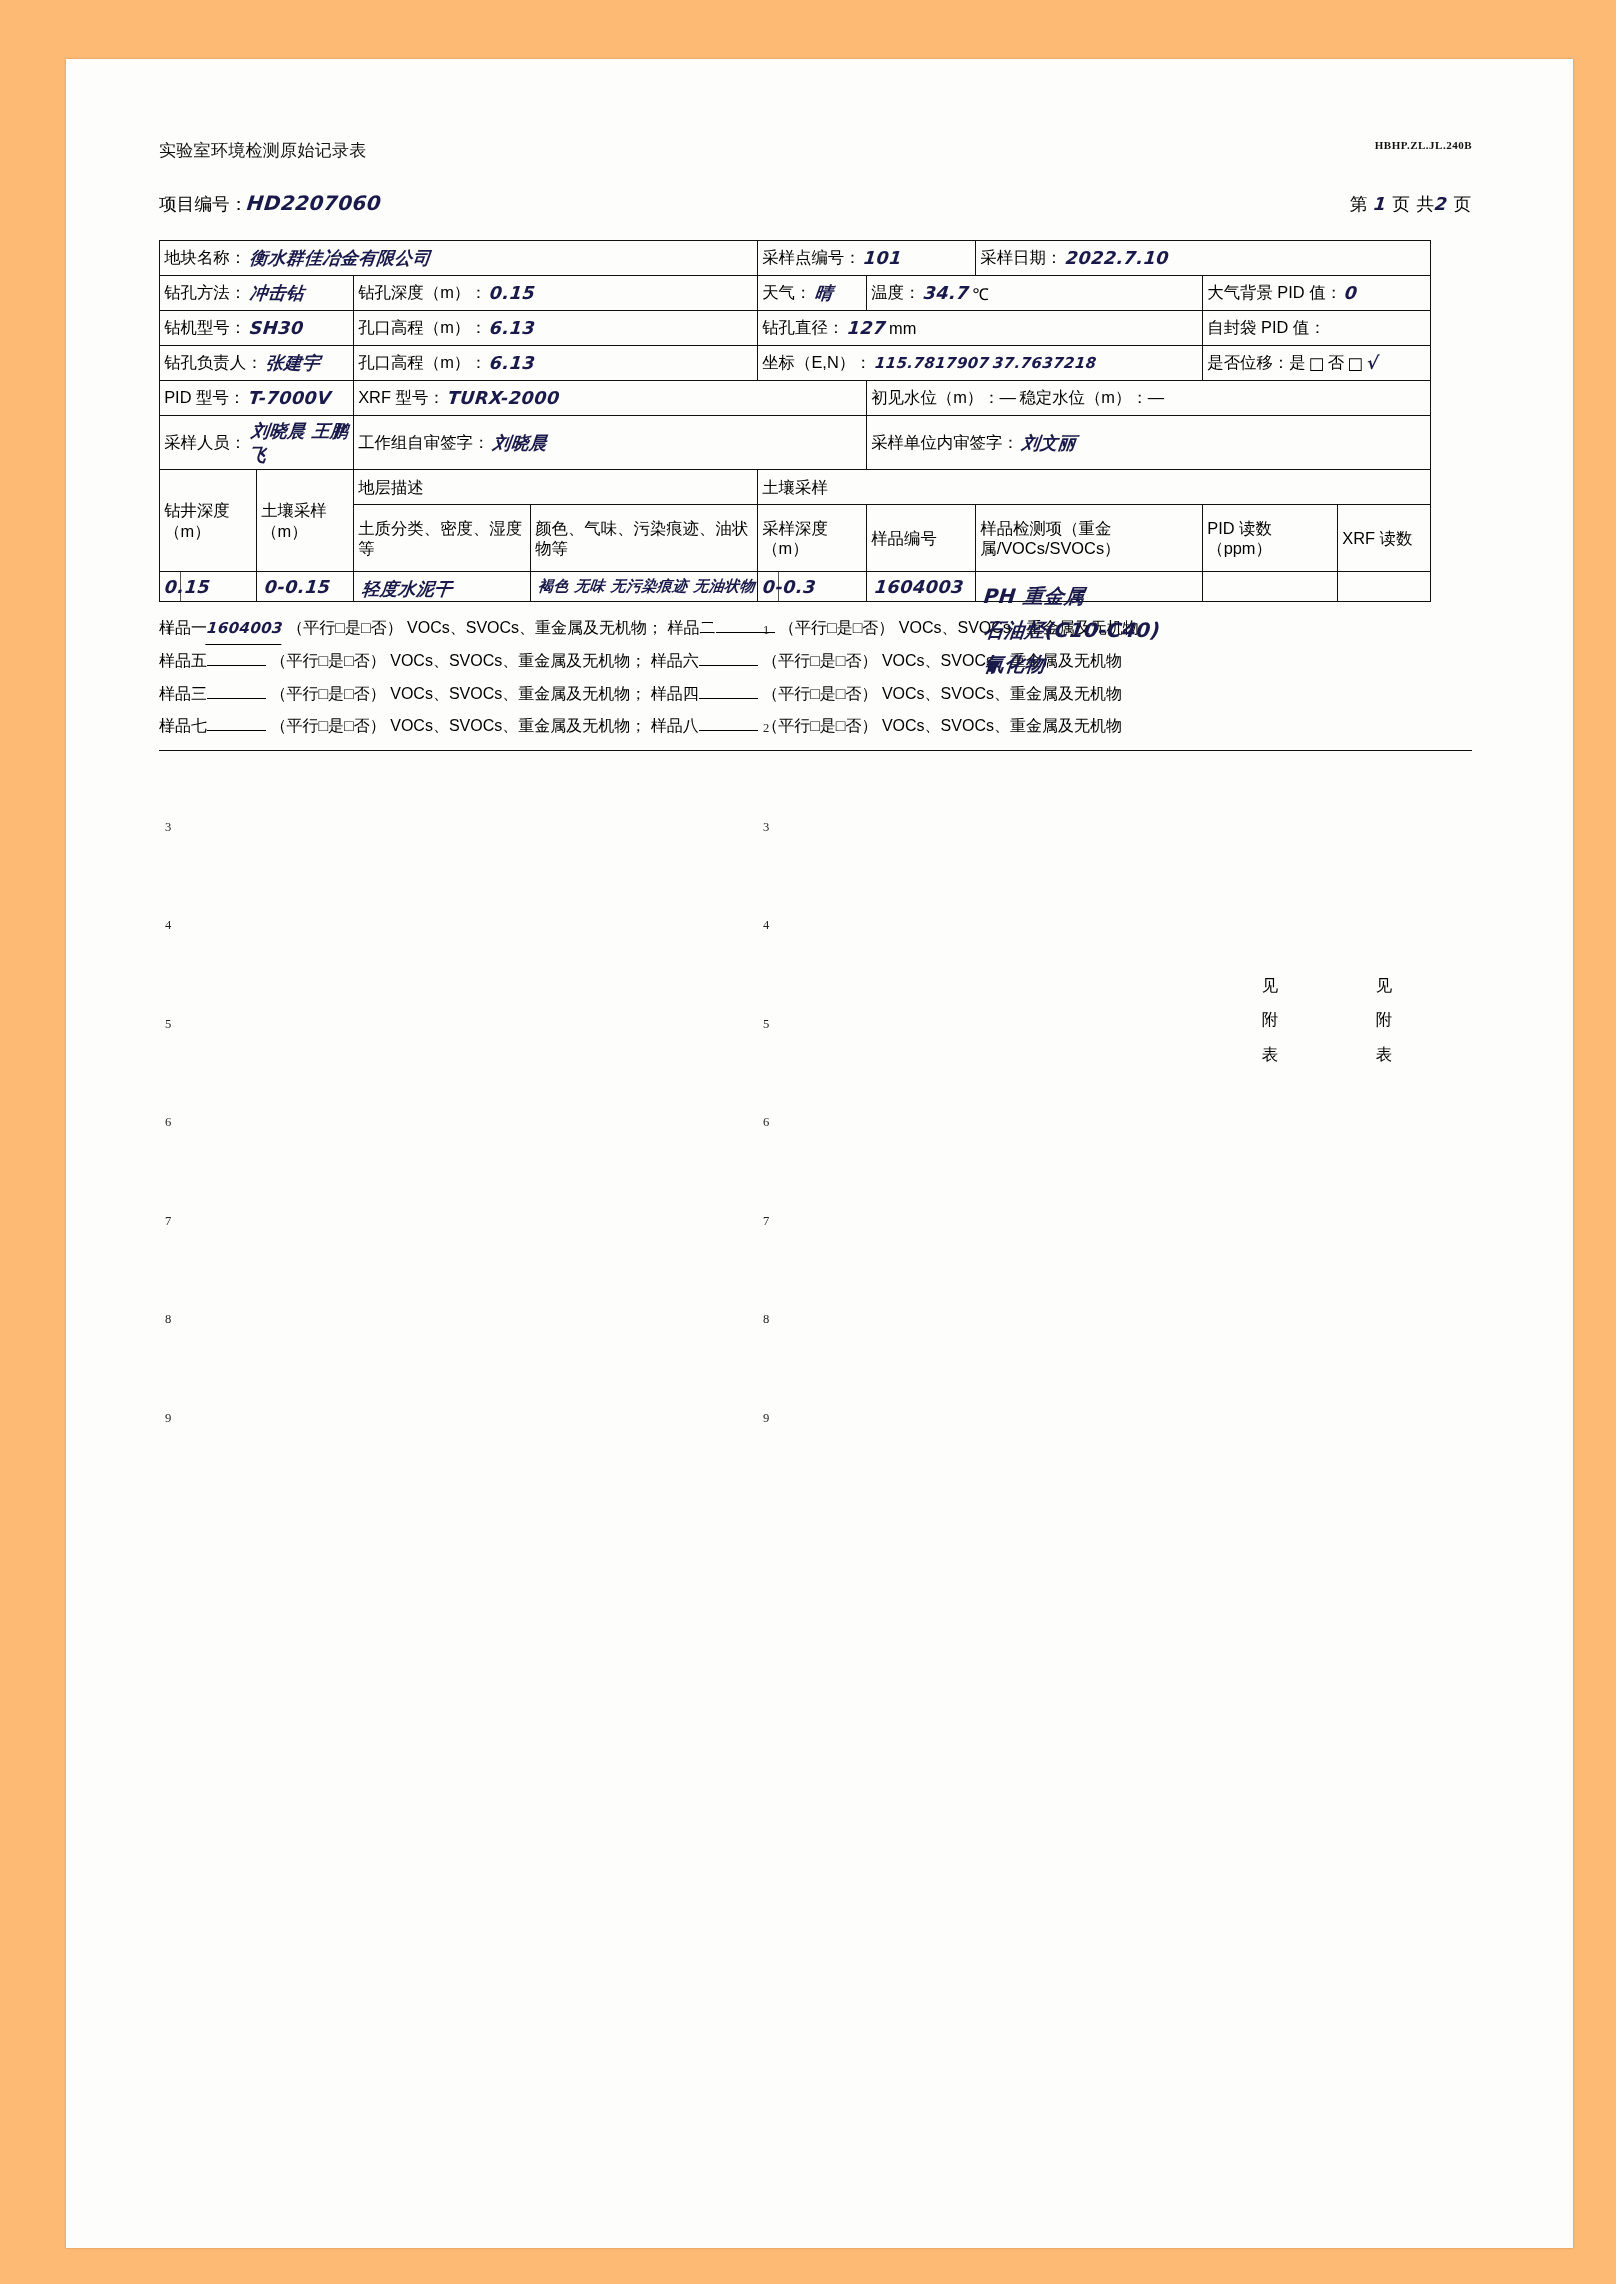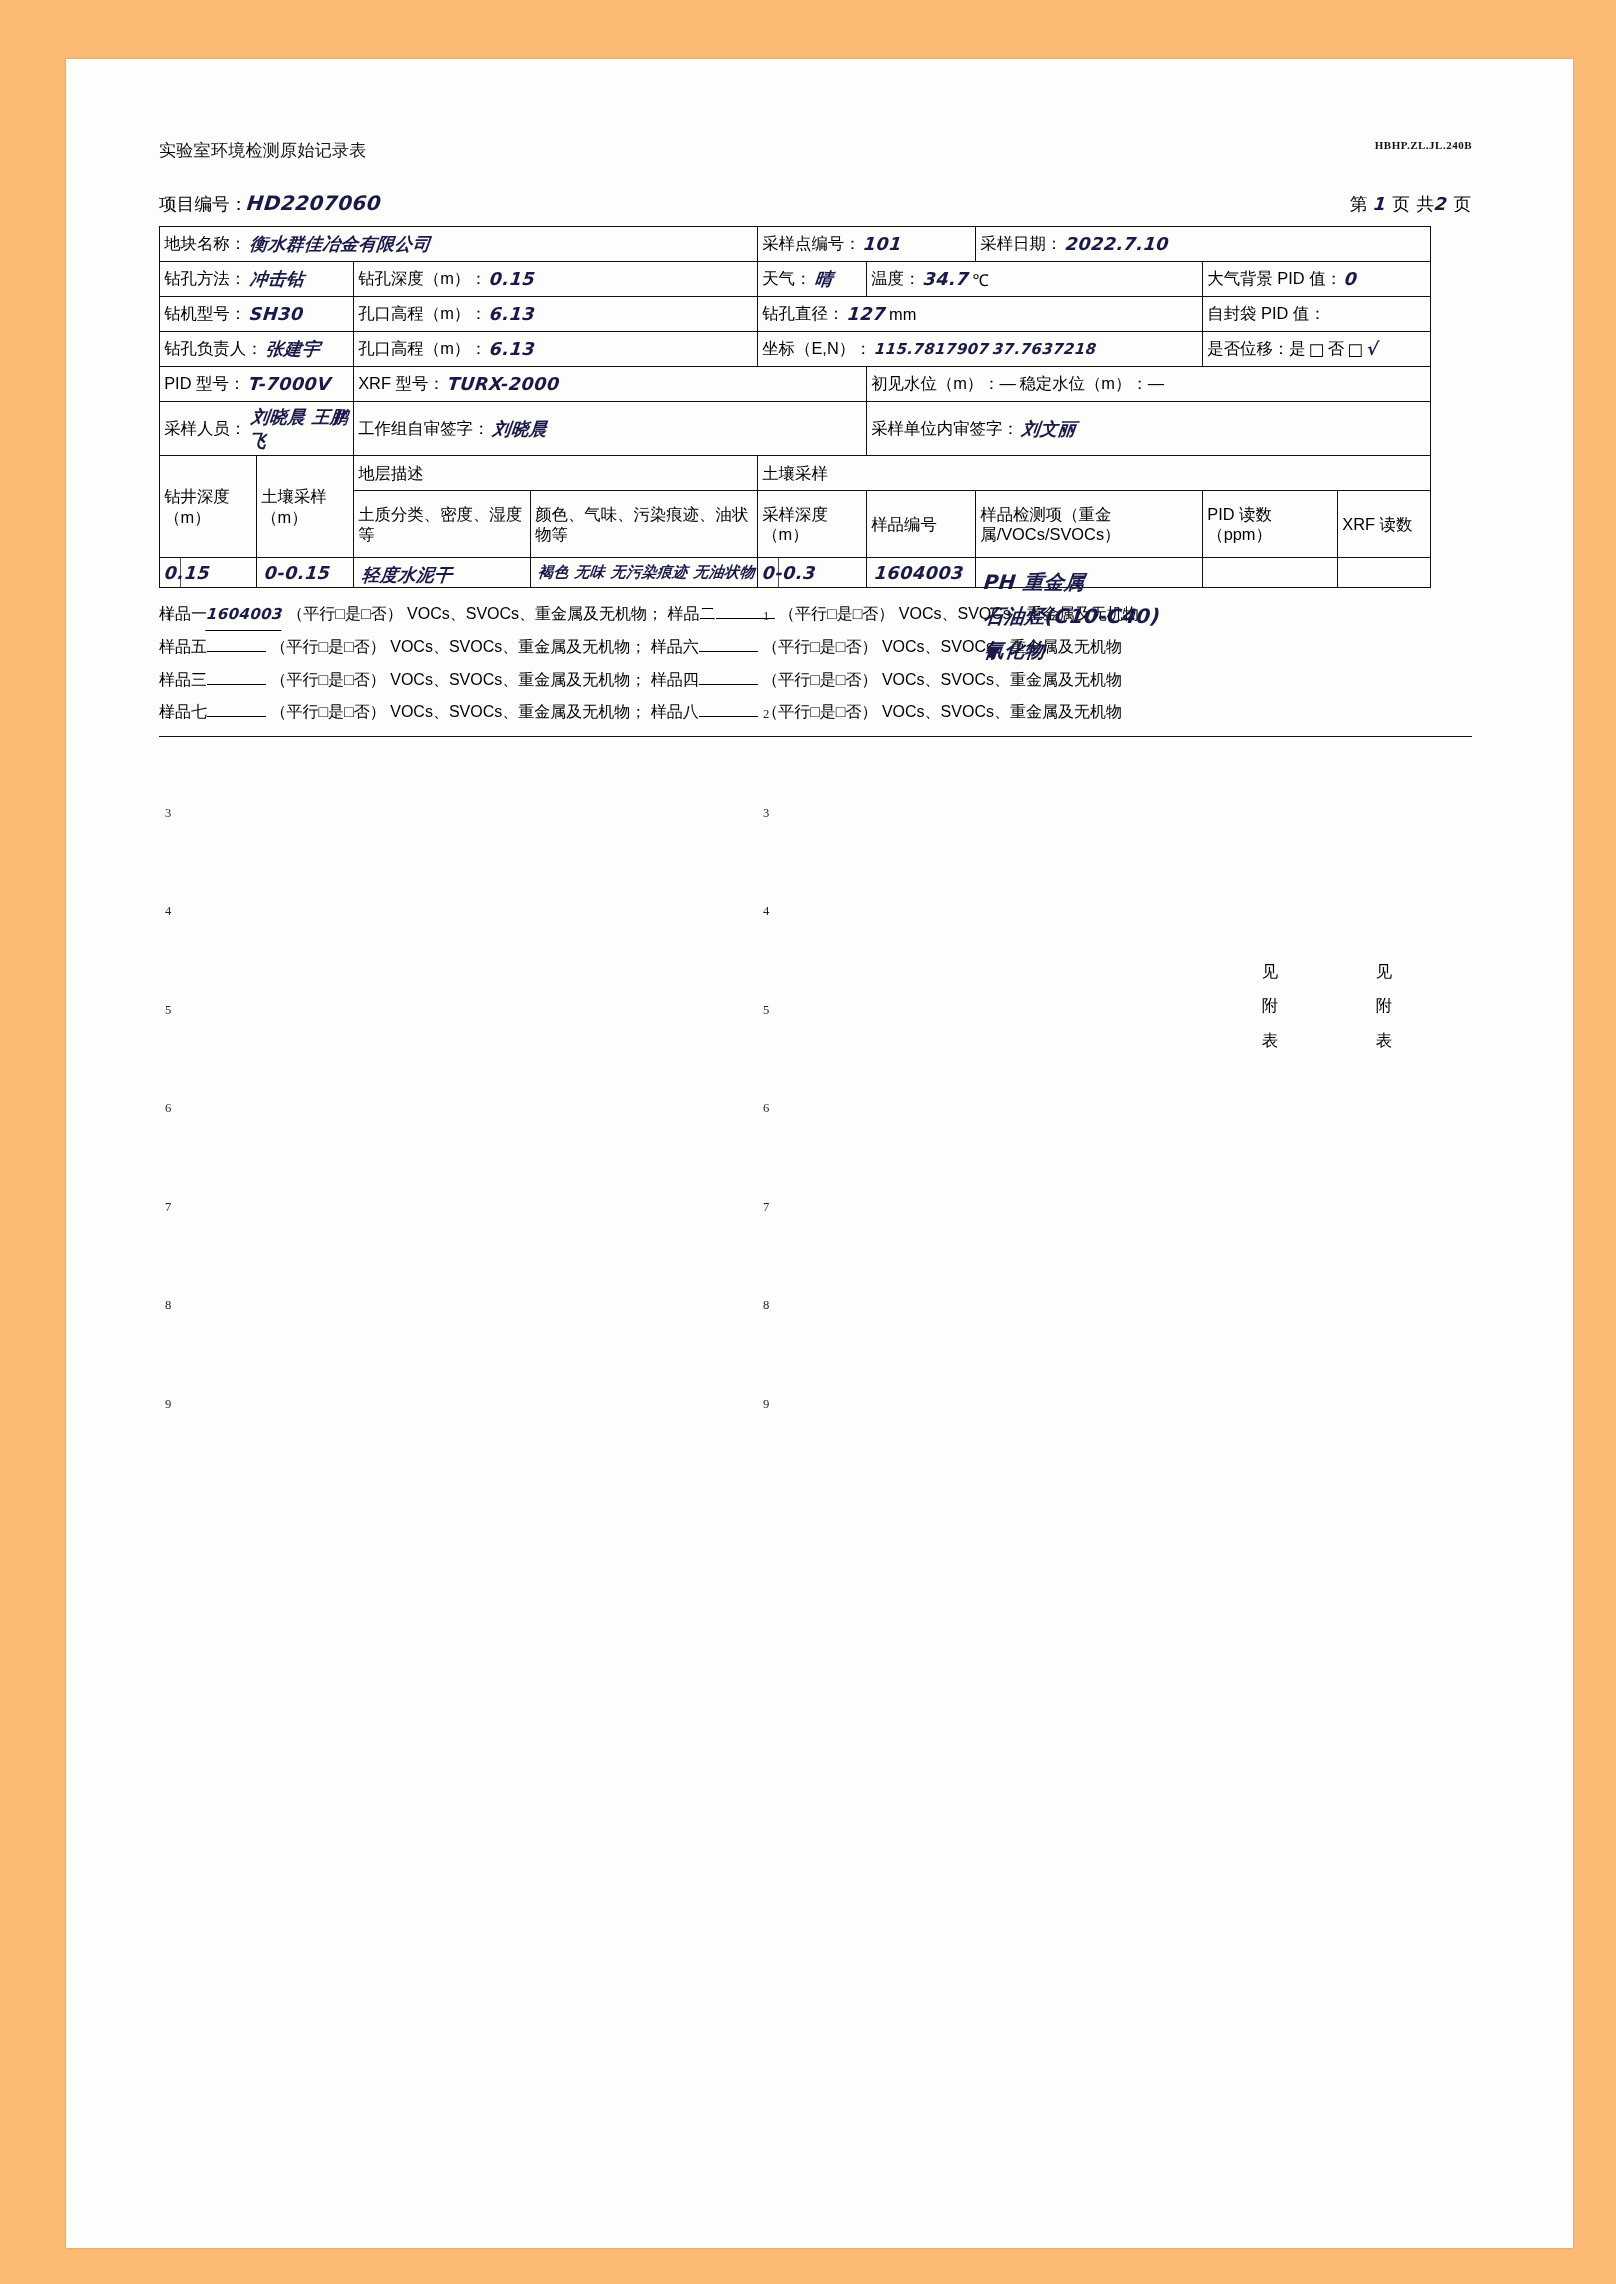--- a/index.html
+++ b/index.html
@@ -70,21 +70,21 @@
     display: inline-block;
     letter-spacing: 0.4px;
   }
   .hand.sm { font-size: 15px; }
   .hand.md { font-size: 17.7px; }
   .hand.lg { font-size: 20px; }
   
   table.main {
     border-collapse: collapse;
     width: 1059px;
-    margin-top: 10px;
+    margin-top: 24px;
     table-layout: fixed;
   }
   table.main td {
     border: 1.3px solid #111;
     font-size: 16.4px;
     padding: 2.5px 4.2px;
     vertical-align: middle;
     color: #000;
     height: 29px;
     position: relative;

